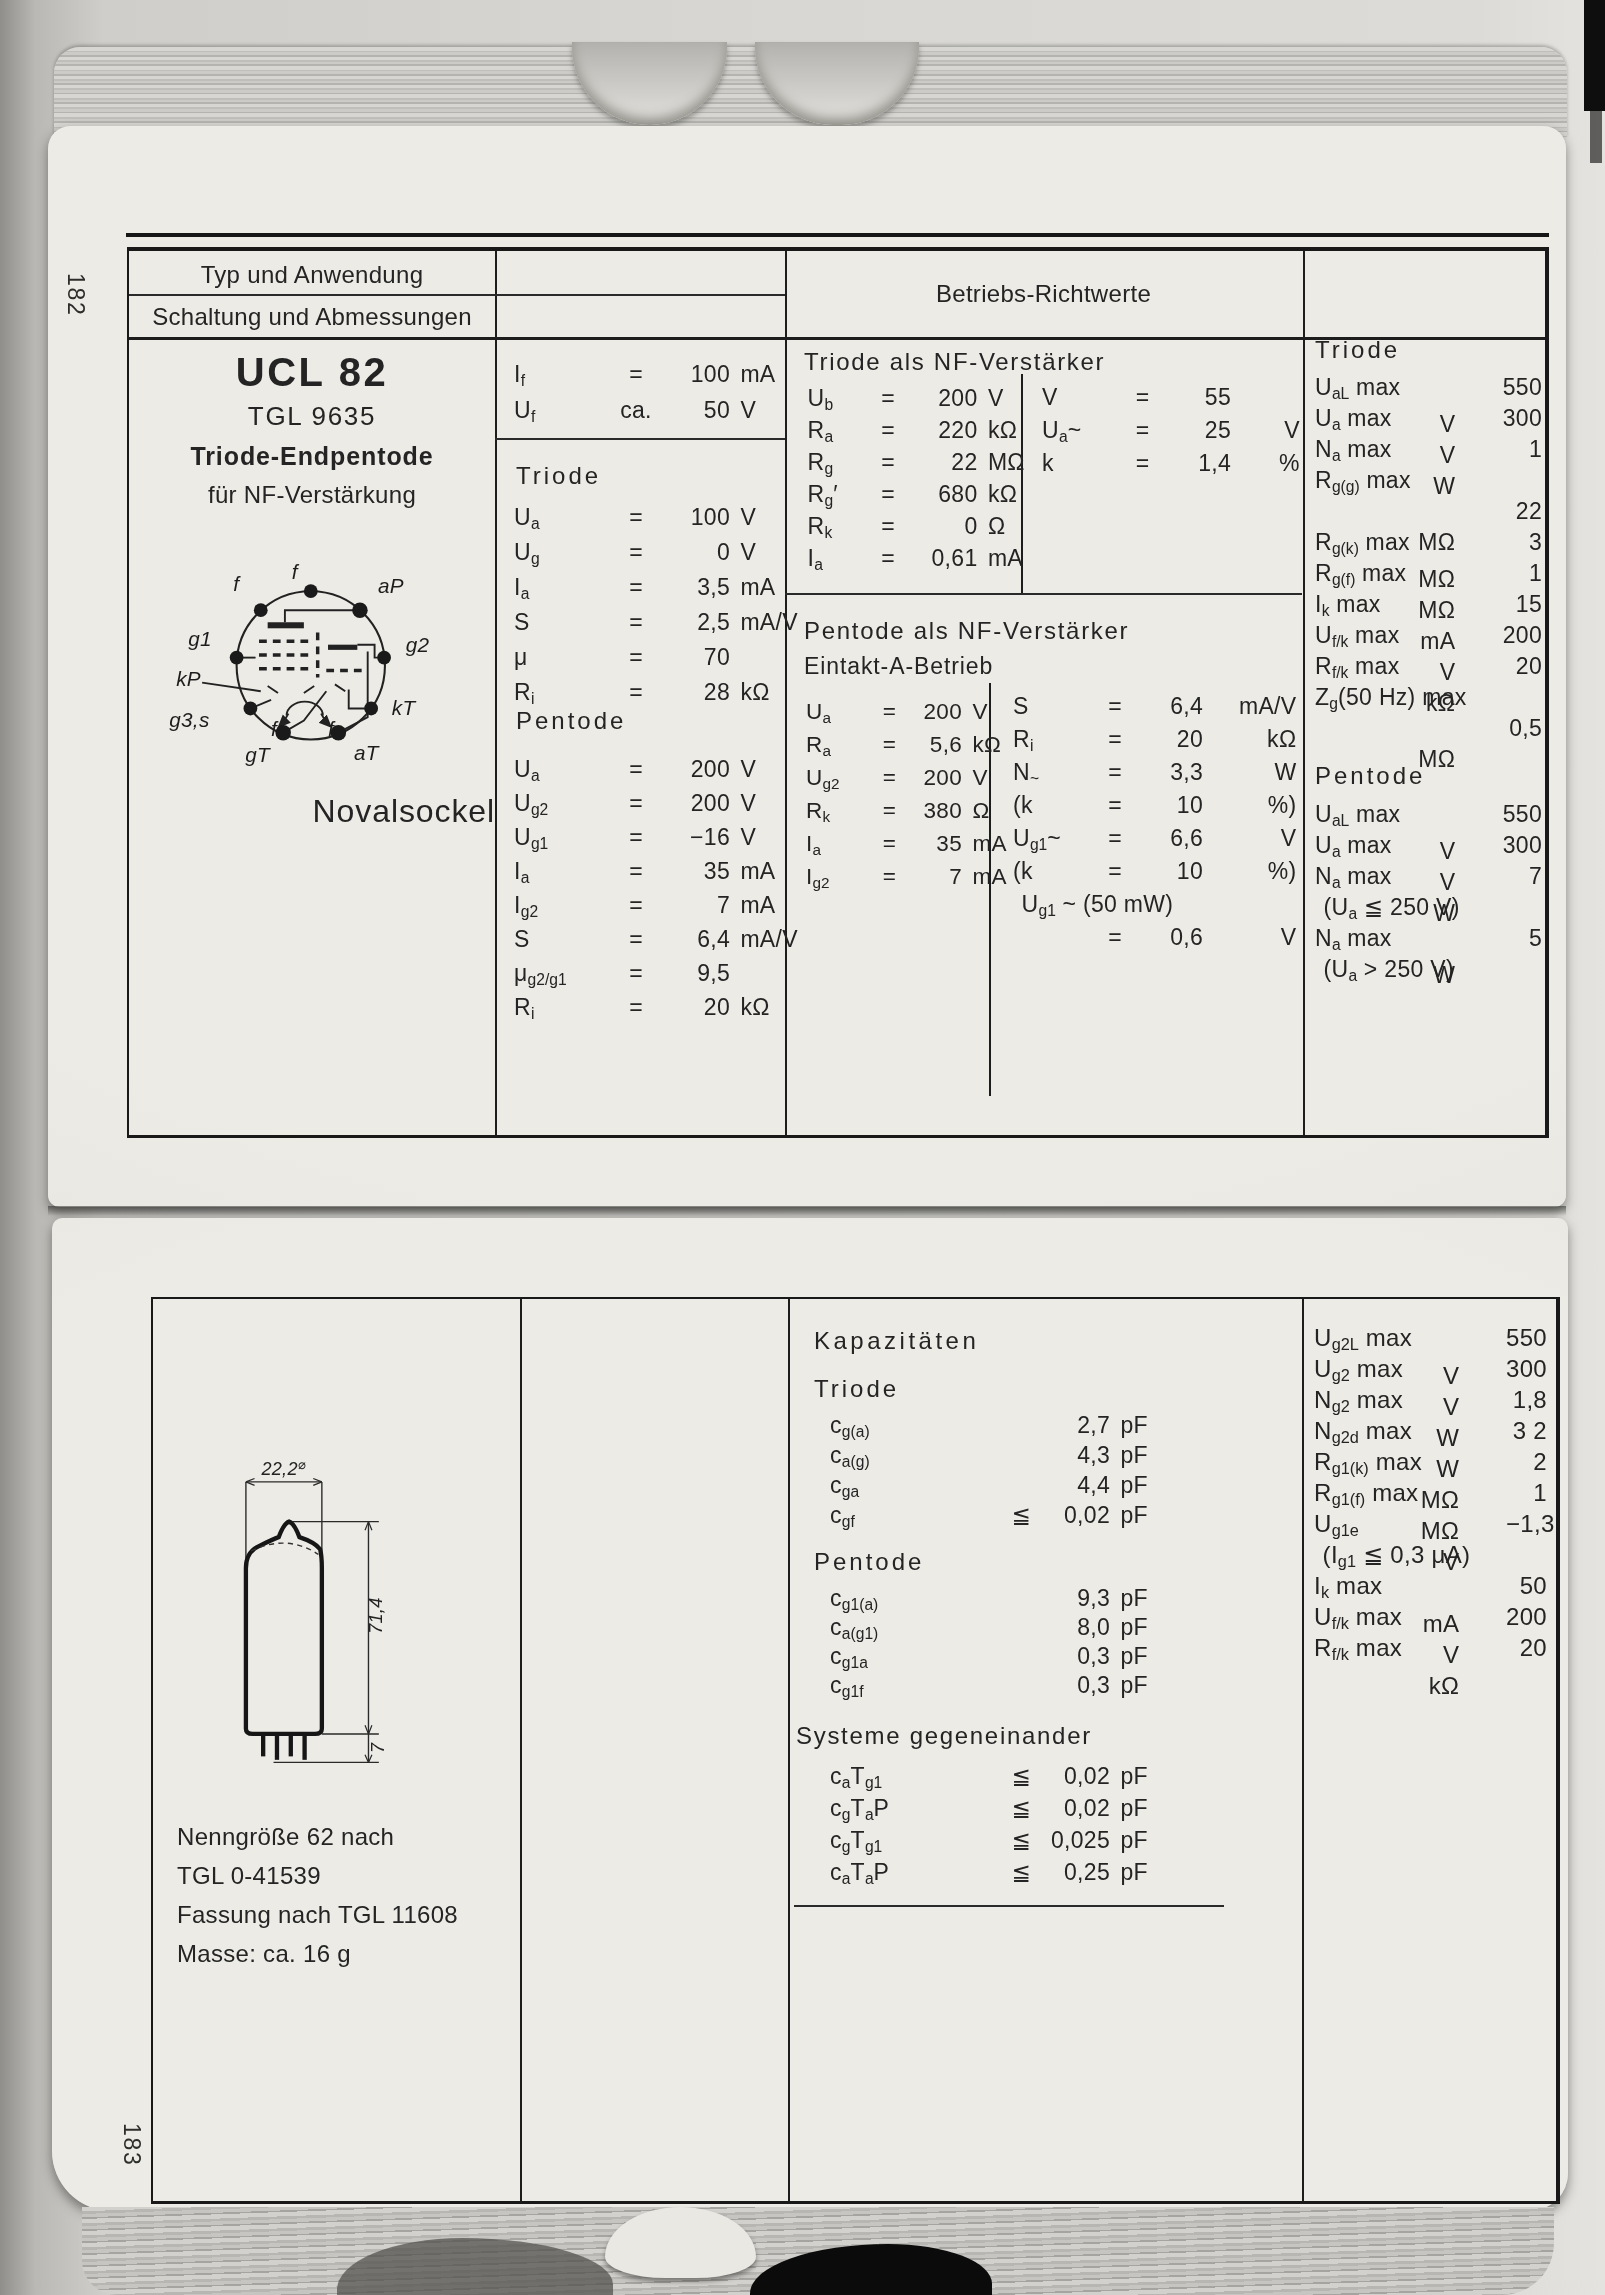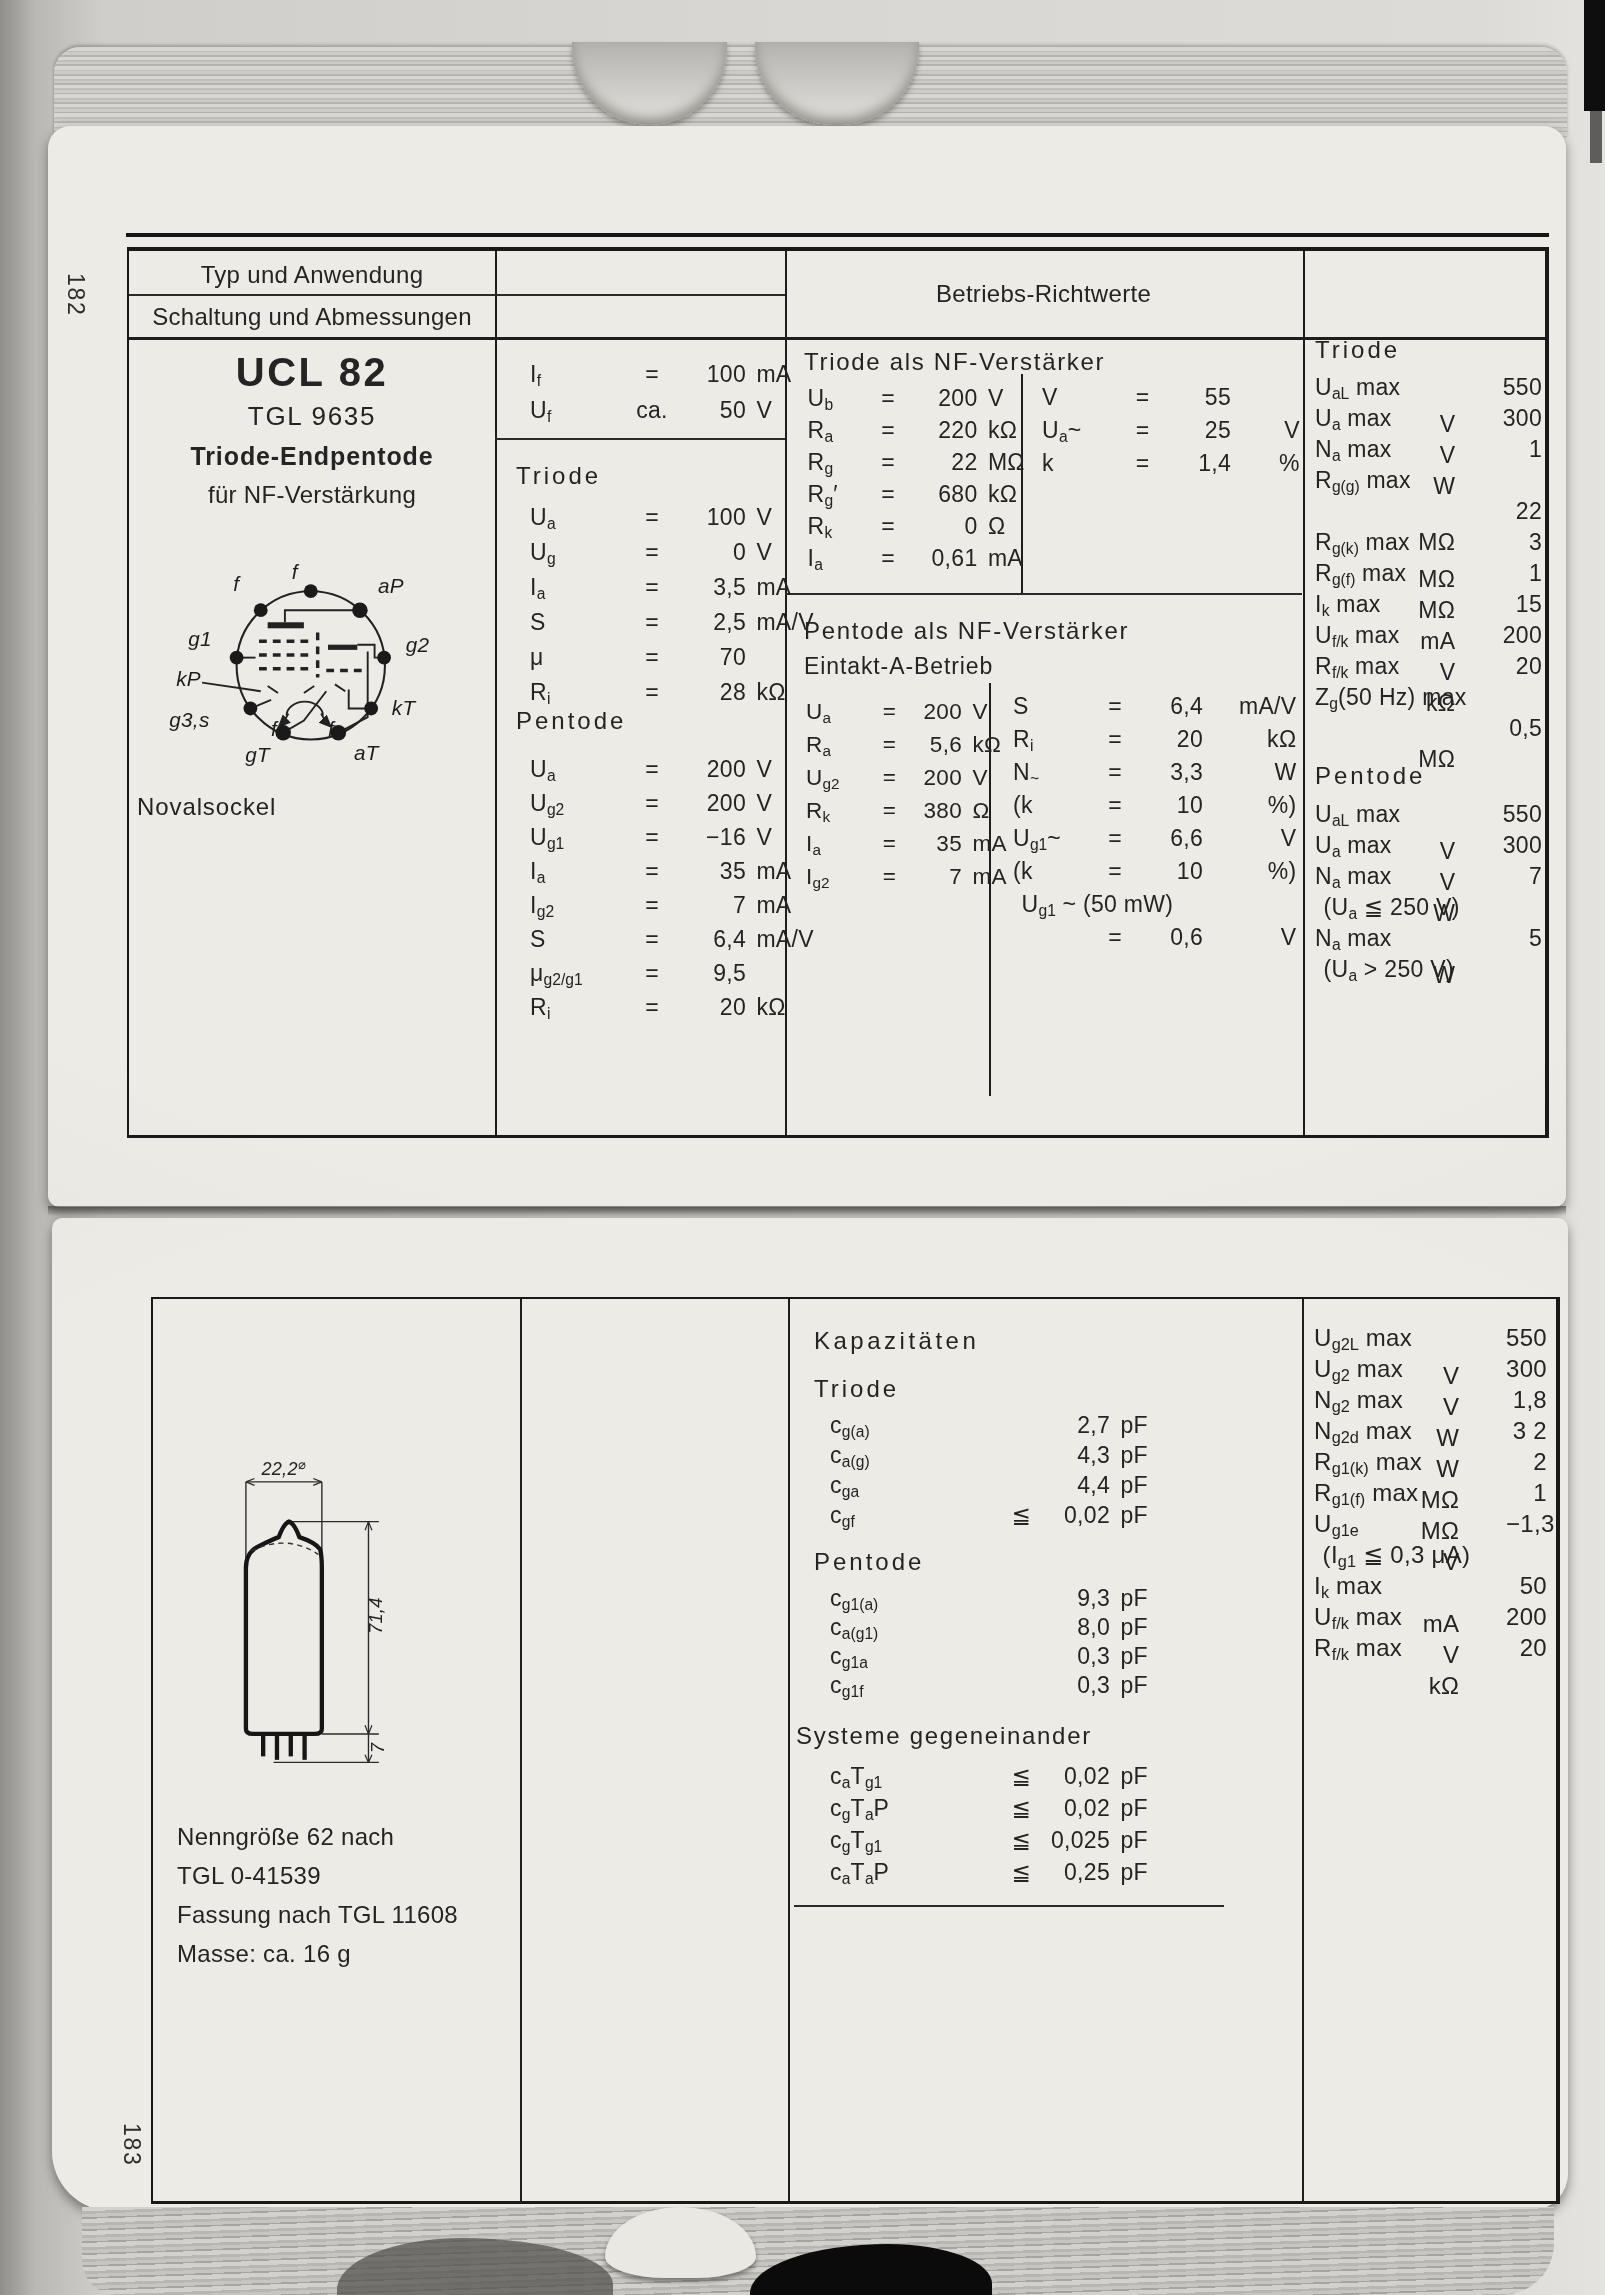--- a/index.html
+++ b/index.html
@@ -51,40 +51,40 @@
   .row{display:grid;align-items:baseline;white-space:nowrap;height:var(--lh);line-height:var(--lh);font-size:23px}
   .rl{text-align:left}.rr{text-align:center}.rv{text-align:right}.rv.b{font-weight:normal}
   .ru{padding-left:10.4px;text-align:left}
   sub{font-size:.68em;vertical-align:-.26em;letter-spacing:0}
   .shead{font-size:24px;letter-spacing:3px;white-space:nowrap}
   .trow .rt{padding-left:8.6px}
   .row.note{display:block;padding-left:38px;font-size:23px}
   .row.tnote{display:block;padding-left:14px;font-size:23px}
 
   
-  .c2 .row{grid-template-columns:97px 50px 69px 60px;padding-left:35px}
+  .c2 .row{grid-template-columns:97px 50px 69px 60px;padding-left:19px}
   .c3l .row{grid-template-columns:60px 41px 69px 50px;padding-left:22.5px}
   .c3r .row{grid-template-columns:79px 43px 67px 74px;padding-left:21px}
   .c3r .ru{text-align:right;padding-left:0;padding-right:5.2px}
   .p3l .row{grid-template-columns:66px 35px 55px 36px;padding-left:21px;font-size:22.5px}
   .p3r .row{grid-template-columns:83px 38px 69px 102px;padding-left:24px}
   .p3r .ru{text-align:right;padding-left:0;padding-right:8.6px}
   .c4 .row{grid-template-columns:142px 45px 40px;padding-left:12px;font-size:23px}
   .c4 .ru{text-align:right;padding-left:0;padding-right:1.7px}
   .cD .row{grid-template-columns:147px 45px 41px;padding-left:12px;font-size:24px}
   .cD .ru{text-align:right;padding-left:0;padding-right:1.7px}
   .cC .row{grid-template-columns:149px 52px 79px 60px;padding-left:42px}
   .cC .rr{text-align:right}
 
   .tube-id{position:absolute;left:0;right:0;top:98px;text-align:center}
   .t-name{font-size:40px;font-weight:bold;letter-spacing:2.6px;line-height:47px}
   .t-std{font-size:26px;letter-spacing:1.7px;line-height:40px}
   .t-type{font-size:25px;font-weight:bold;letter-spacing:0.9px;line-height:40px}
   .t-app{font-size:24px;line-height:38px}
-  .socket-cap{position:absolute;left:8px;right:0;top:542px;text-align:left;font-size:24px;letter-spacing:0.9px}
+  .socket-cap{position:absolute;left:0;right:0;top:542px;text-align:right;font-size:32px;letter-spacing:0.9px}
   .notes{position:absolute;left:24px;top:518px;font-size:24px;line-height:39px;white-space:nowrap}
   svg text{font-family:"Liberation Sans","DejaVu Sans",sans-serif}
   .pinlab{font-style:italic;font-size:24px;fill:#1d1d1d}
   .dimlab{font-style:italic;font-size:21px;fill:#232323}
 </style>
 </head>
 <body>
 
 <div class="blackbar"></div>
 <div class="blackbar2"></div>

